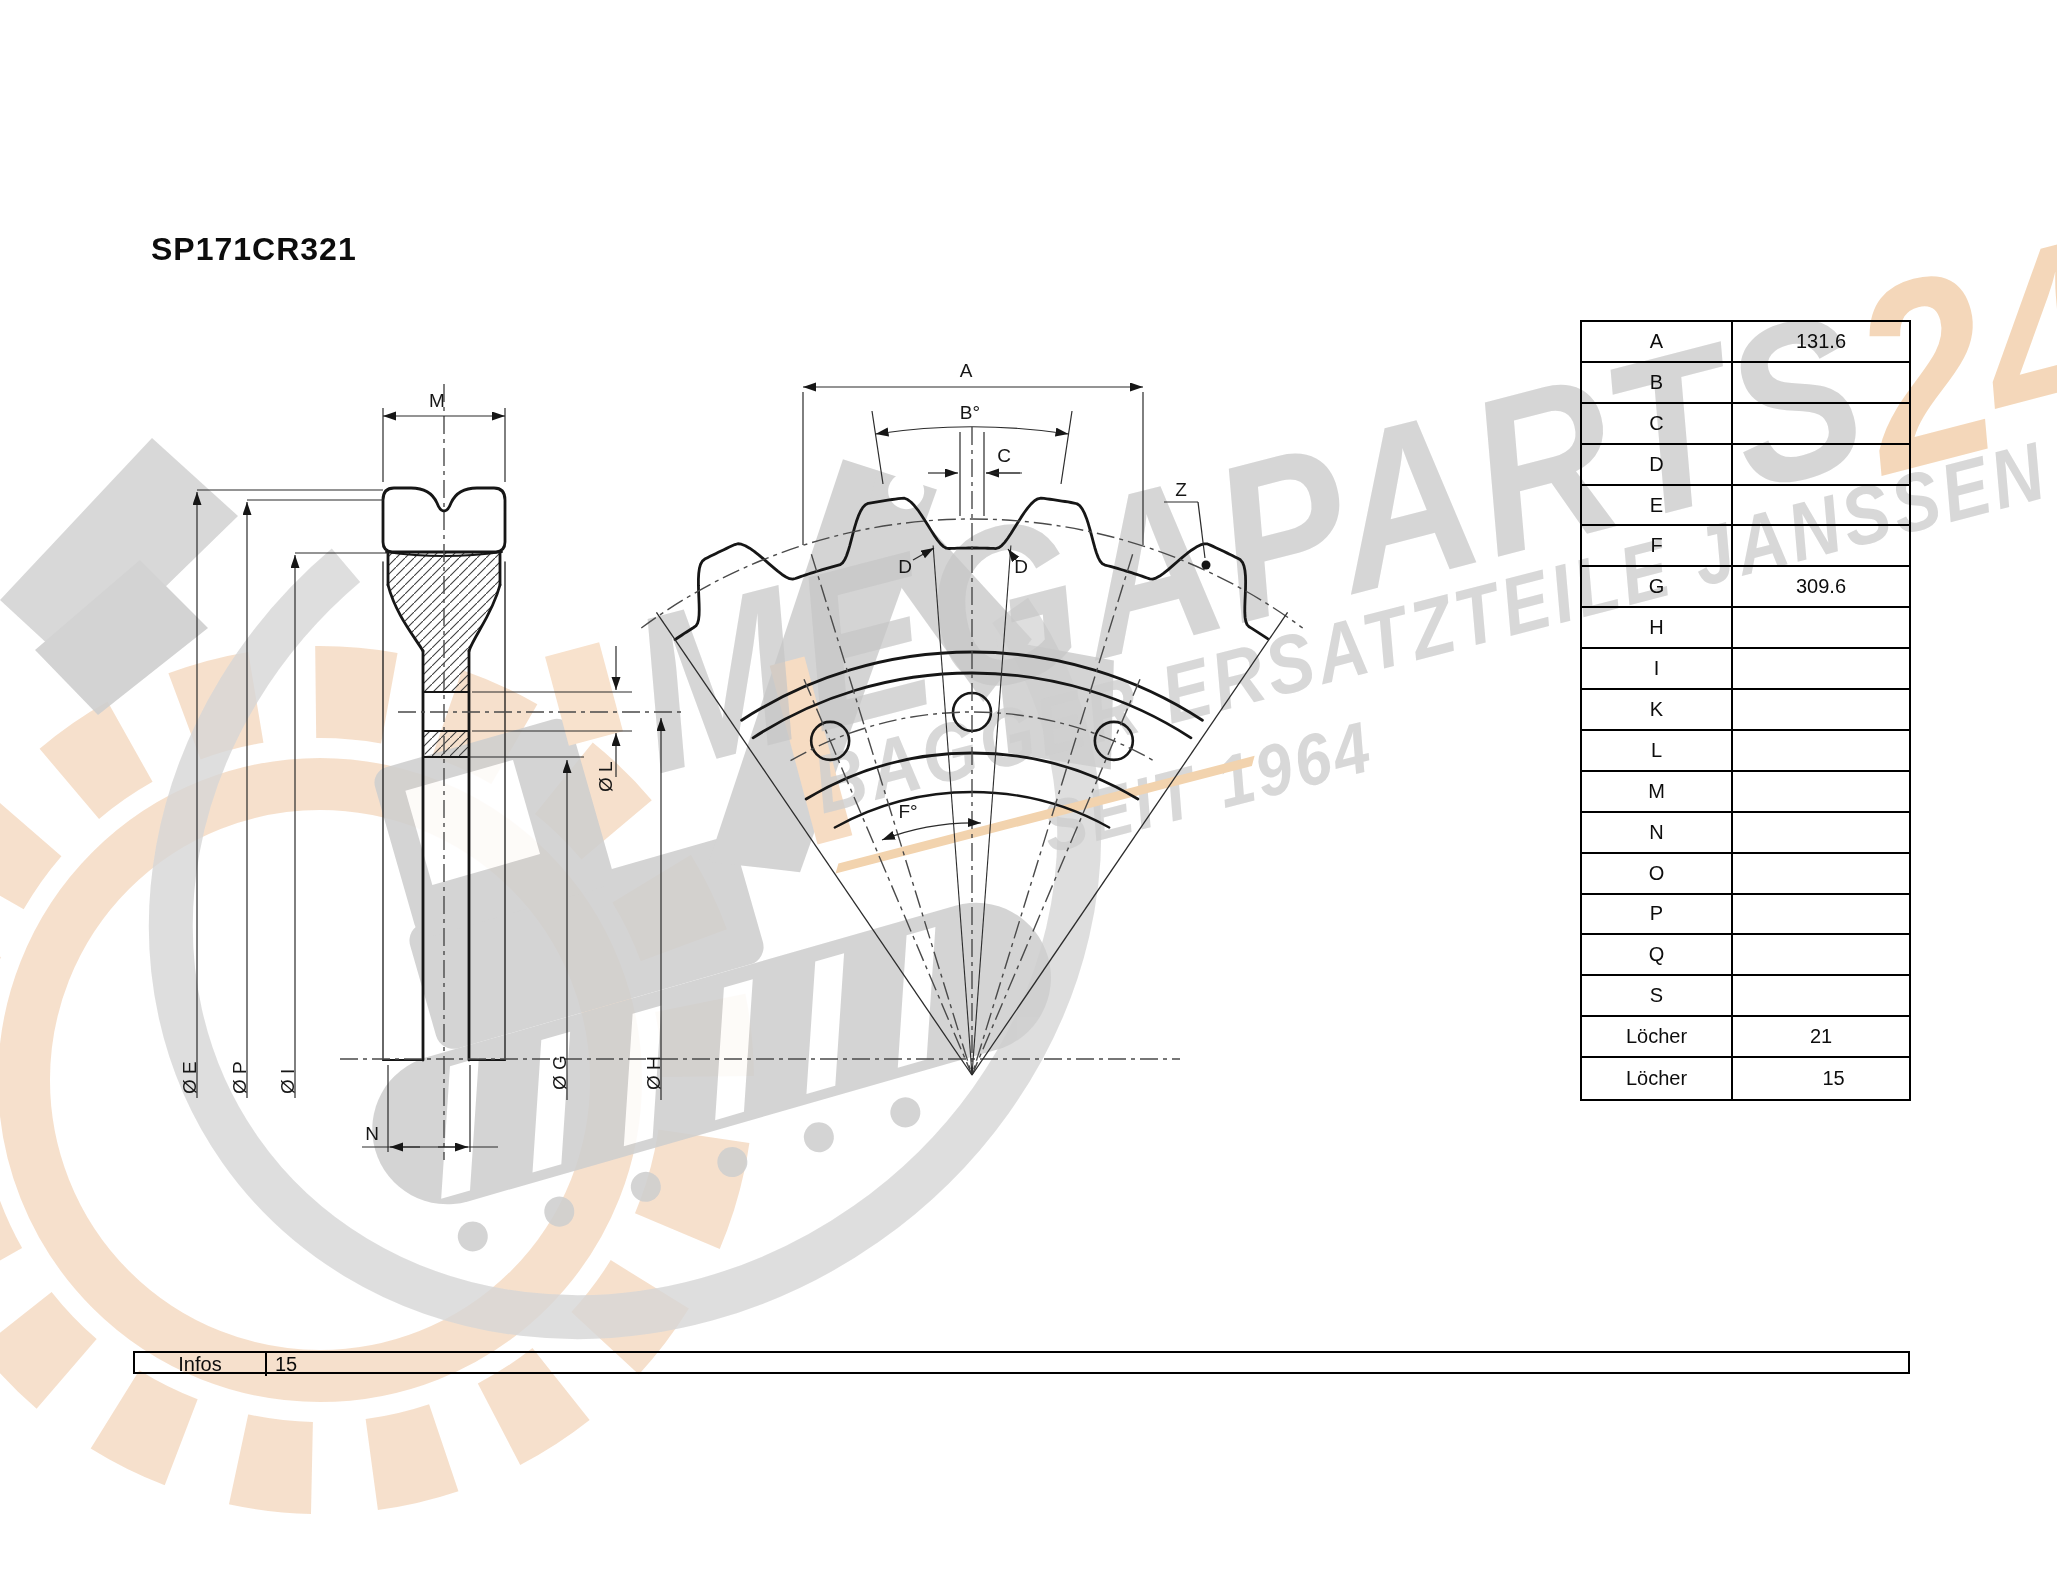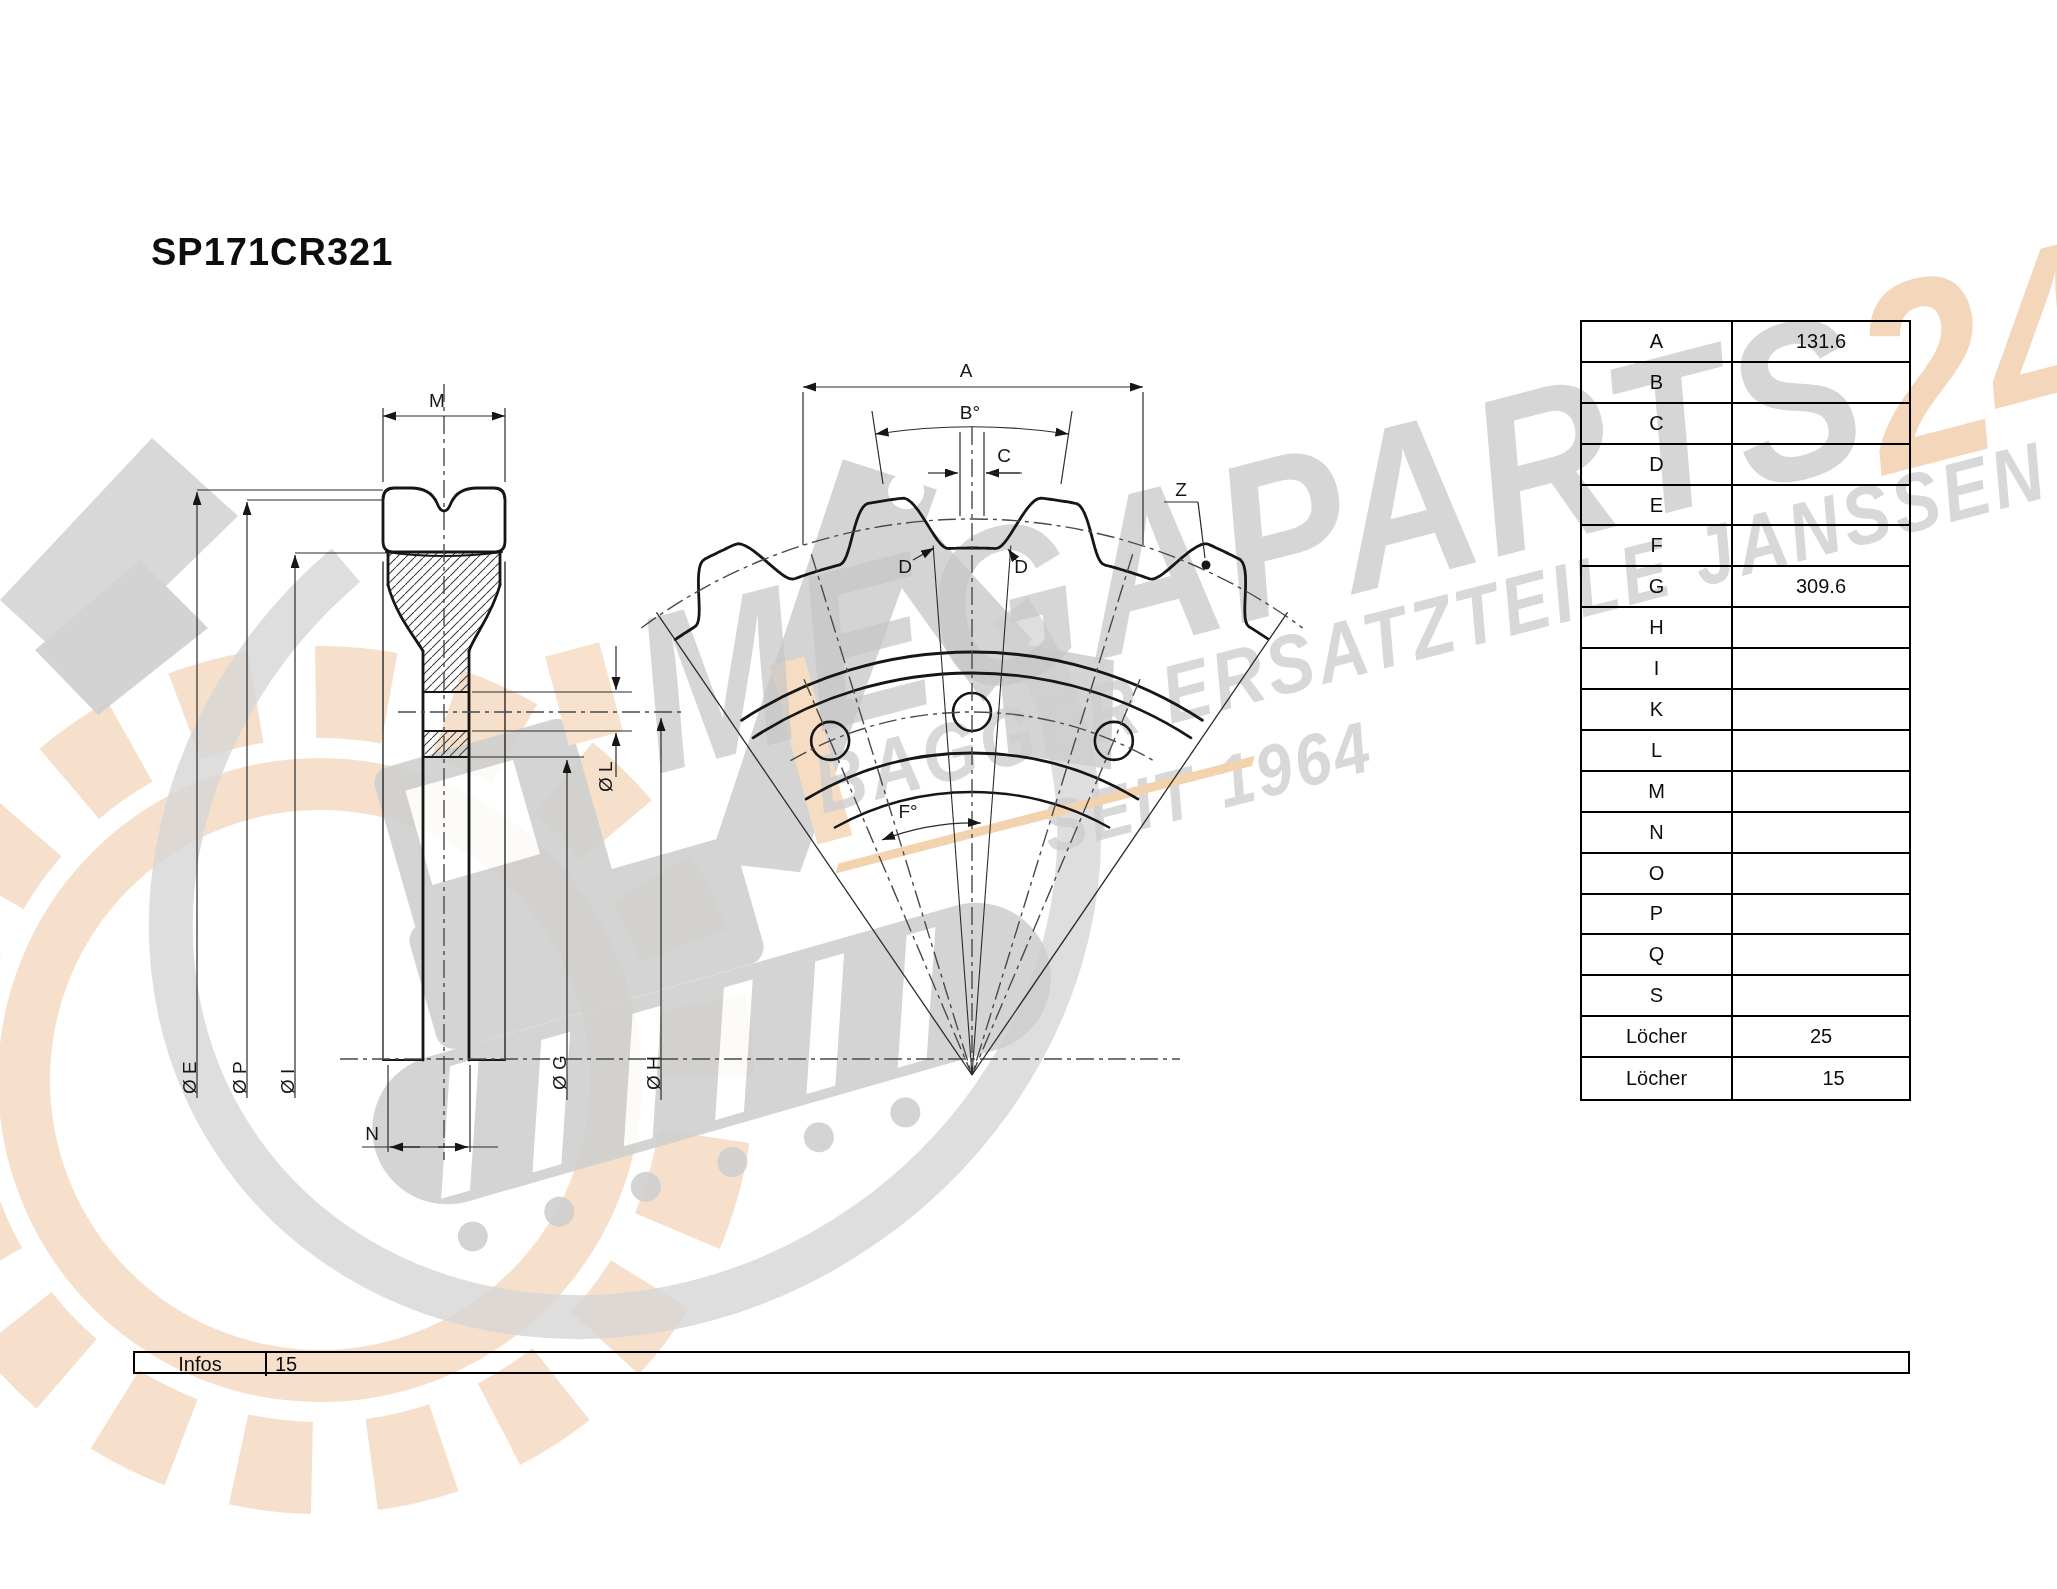--- a/index.html
+++ b/index.html
@@ -26,21 +26,21 @@
     font-size:72px;font-weight:800;font-style:italic;letter-spacing:4px;opacity:.8;}
   .wm-underline{position:absolute;left:150px;top:322px;width:430px;height:9px;
     transform:skewX(-30deg);}
   .orange-strip{position:absolute;z-index:1;transform:rotate(-15deg);}
   
   .draw{z-index:3;}
   .draw text{font-family:"Liberation Sans", sans-serif;font-size:19px;fill:#161616;}
   
   .title{
     position:absolute;left:151px;top:231px;z-index:5;
-    font-size:38px;font-weight:bold;letter-spacing:1px;color:#0d0d0d;
+    font-size:32px;font-weight:bold;letter-spacing:1px;color:#0d0d0d;
   }
   
   .dimtable{
     position:absolute;left:1580px;top:320px;width:331px;height:781px;z-index:5;
     display:grid;grid-template-rows:repeat(19,1fr);
     border:2px solid #000;background:transparent;box-sizing:border-box;
   }
   .trow{display:grid;grid-template-columns:151px 1fr;border-bottom:2px solid #000;}
   .trow:last-child{border-bottom:none;gap:25px;}
   .tc{display:flex;align-items:center;justify-content:center;
@@ -334,21 +334,21 @@
       <div class="trow">
         <div class="tc tl">Q</div>
         <div class="tc"></div>
       </div>
       <div class="trow">
         <div class="tc tl">S</div>
         <div class="tc"></div>
       </div>
       <div class="trow">
         <div class="tc tl">Löcher</div>
-        <div class="tc">25</div>
+        <div class="tc">21</div>
       </div>
       <div class="trow">
         <div class="tc tl">Löcher</div>
         <div class="tc">15</div>
       </div>
     </div>
 
   <div class="infotable">
     <div class="cell lab">Infos</div>
     <div class="cell val">15</div>

